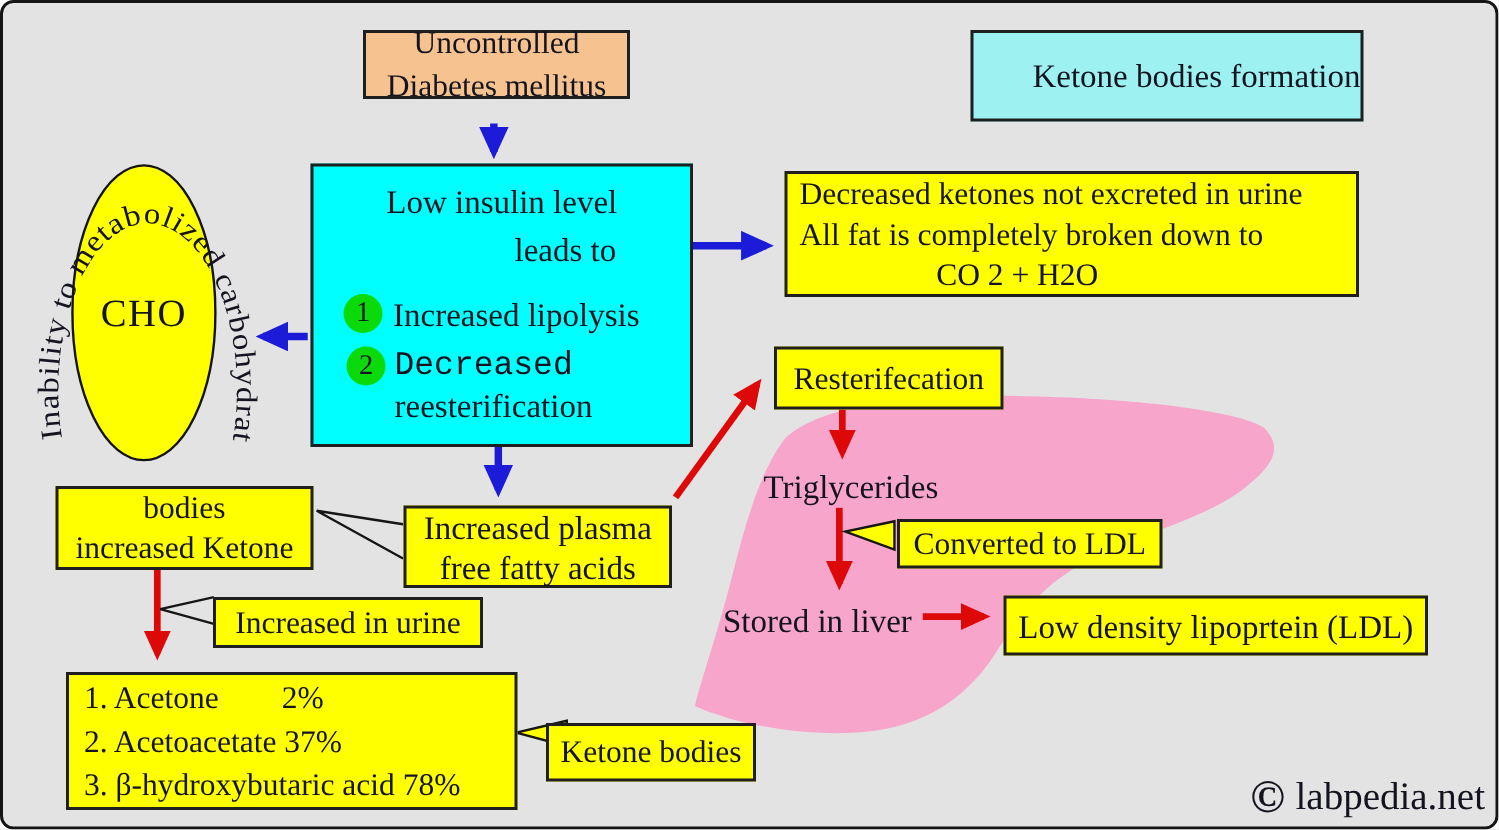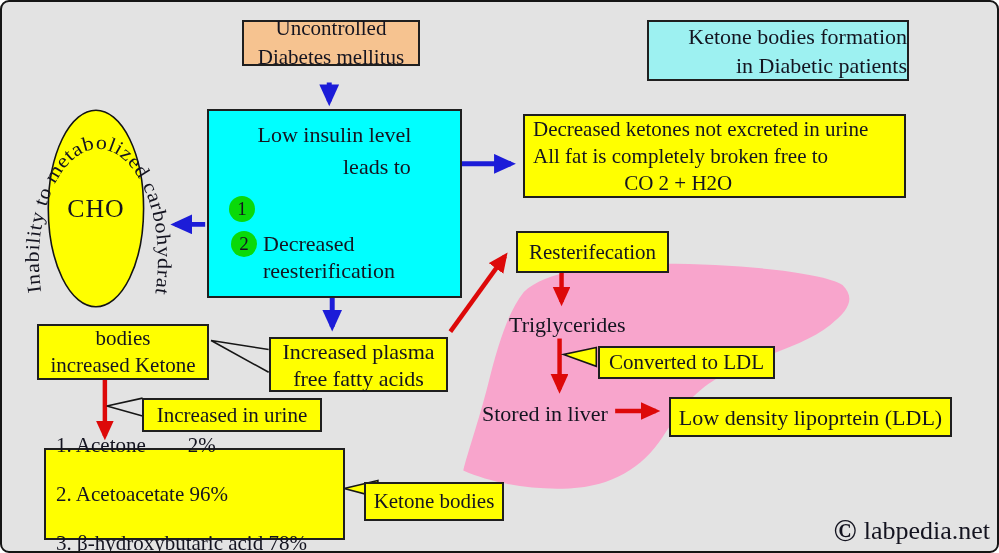--- a/index.html
+++ b/index.html
@@ -23,21 +23,21 @@
   .yellow{background:var(--box-yellow);}
   .cyanbig{background:var(--box-cyan);}
   .lightcyan{background:var(--box-light-cyan);text-align:right;}
   .orange{background:var(--box-orange);}
   .label{position:absolute;font-size:22px;white-space:nowrap;}
   .inline-line{position:absolute;font-size:21px;white-space:nowrap;}
   .badge{
     position:absolute;width:26px;height:26px;border-radius:50%;
     background:var(--badge-green);font-size:19px;line-height:26px;text-align:center;
   }
-  .list-box{align-items:flex-start;text-align:left;padding:2px 10px;line-height:29px;white-space:pre;gap:20px;}
+  .list-box{align-items:flex-start;text-align:left;padding:2px 10px;line-height:29px;white-space:pre;}
   .normally-box{padding:1px 8px;line-height:27px;font-size:21px;}
   .normally-box .l{white-space:nowrap;text-align:left;}
   .normally-box .c{width:80%;text-align:center;}
   .copyright{
     position:absolute;left:828px;top:509px;width:160px;height:40px;
     display:flex;align-items:center;justify-content:flex-end;gap:7px;font-size:26px;
   }
   .copyright .sym{font-size:31px;font-weight:700;line-height:30px;}
   
   .blob{fill:var(--liver-pink);}
@@ -103,34 +103,34 @@
     <path class="wedge-fill" d="M 377 482 L 343 490 L 377 499 Z"></path>
   </svg>
 
   <div class="box orange" style="left:240px;top:18px;width:178px;height:46px;line-height:29px;">
     <div>Uncontrolled</div>
     <div>Diabetes mellitus</div>
   </div>
 
   <div class="box lightcyan" style="left:645px;top:18px;width:262px;height:61px;font-size:22px;line-height:29px;">
     <div>Ketone bodies formation</div>
-    <div>in Diabetic patients</div>
   </div>
 
   <div class="box cyanbig" style="left:205px;top:107px;width:255px;height:189px;"></div>
   <div class="inline-line" style="left:205px;top:120px;width:255px;text-align:center;font-size:22px;">Low insulin level</div>
   <div class="inline-line" style="left:341px;top:152px;font-size:22px;">leads to</div>
   <div class="badge" style="left:227px;top:194px;">1</div>
+  <div class="inline-line" style="left:260px;top:195px;font-size:22px;">Increased lipolysis</div>
   <div class="badge" style="left:229px;top:229px;">2</div>
-  <div class="inline-line" style="left:261px;top:229px;font-size:22px;">Decreased</div>
+  <div class="inline-line" style="left:261px;top:229px;font-size:22px;font-family:Liberation Mono, monospace;">Decreased</div>
   <div class="inline-line" style="left:261px;top:256px;font-size:22px;">reesterification</div>
 
   <div class="box yellow normally-box" style="left:521px;top:112px;width:383px;height:84px;">
     <div class="l">Decreased ketones not excreted in urine</div>
-    <div class="l">All fat is completely broken free to</div>
+    <div class="l">All fat is completely broken down to</div>
     <div class="c">CO 2 + H2O</div>
   </div>
 
   <div class="box yellow" style="left:514px;top:229px;width:153px;height:42px;">
     <div>Resterifecation</div>
   </div>
 
   <div class="label" style="left:507px;top:310px;">Triglycerides</div>
 
   <div class="box yellow" style="left:596px;top:344px;width:177px;height:33px;">
@@ -152,21 +152,21 @@
     <div>Increased plasma</div>
     <div>free fatty acids</div>
   </div>
 
   <div class="box yellow" style="left:140px;top:396px;width:180px;height:34px;">
     <div>Increased in urine</div>
   </div>
 
   <div class="box yellow list-box" style="left:42px;top:446px;width:301px;height:92px;">
     <div>1. Acetone        2%</div>
-    <div>2. Acetoacetate 96%</div>
+    <div>2. Acetoacetate 37%</div>
     <div>3. β-hydroxybutaric acid 78%</div>
   </div>
 
   <div class="box yellow" style="left:362px;top:480px;width:140px;height:39px;">
     <div>Ketone bodies</div>
   </div>
 
   <div class="copyright">
     <span class="sym">©</span>
     <span>labpedia.net</span>

